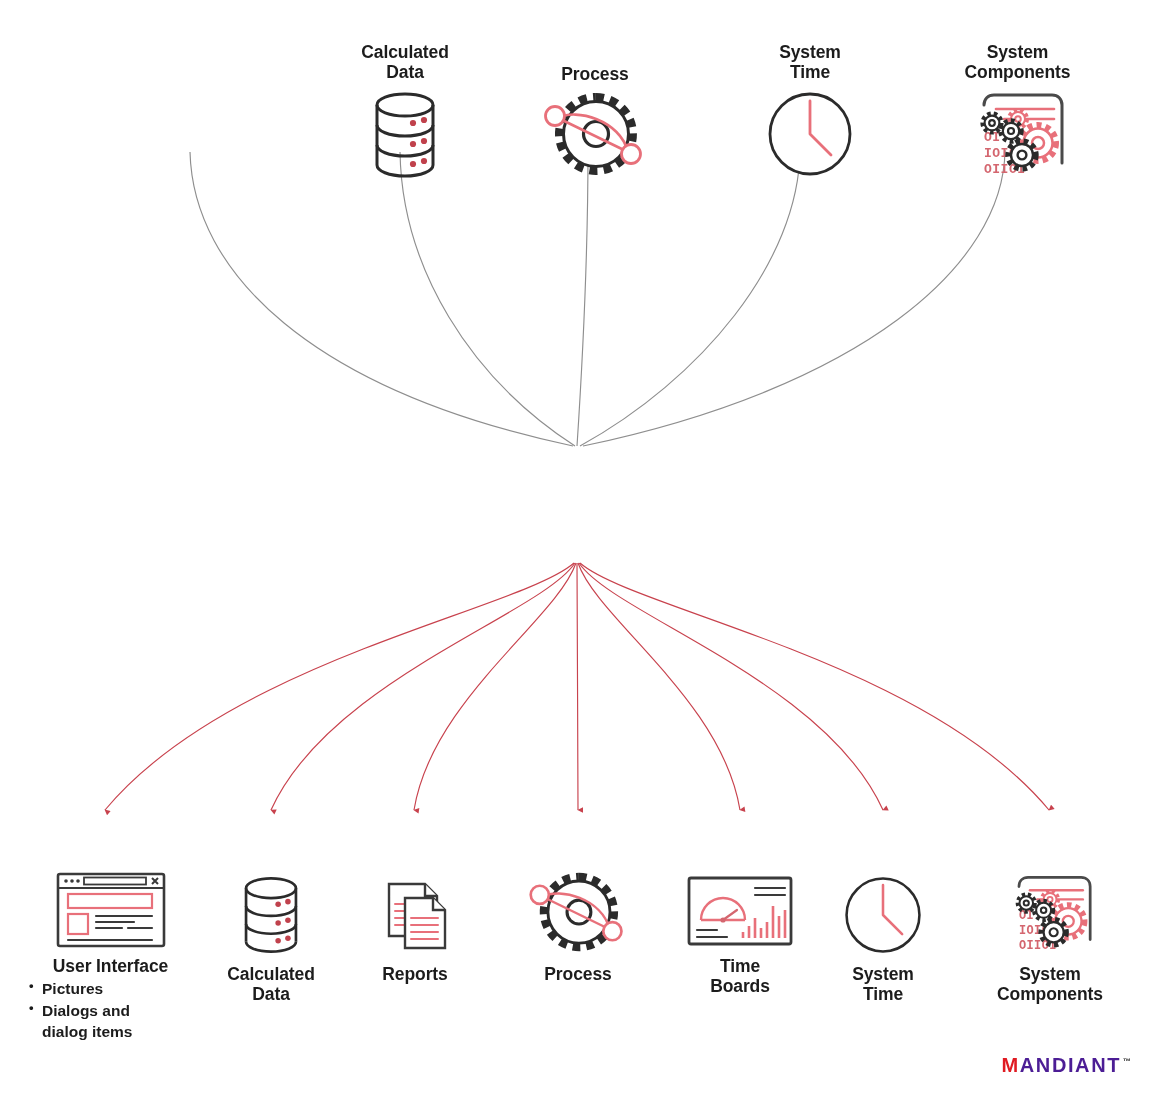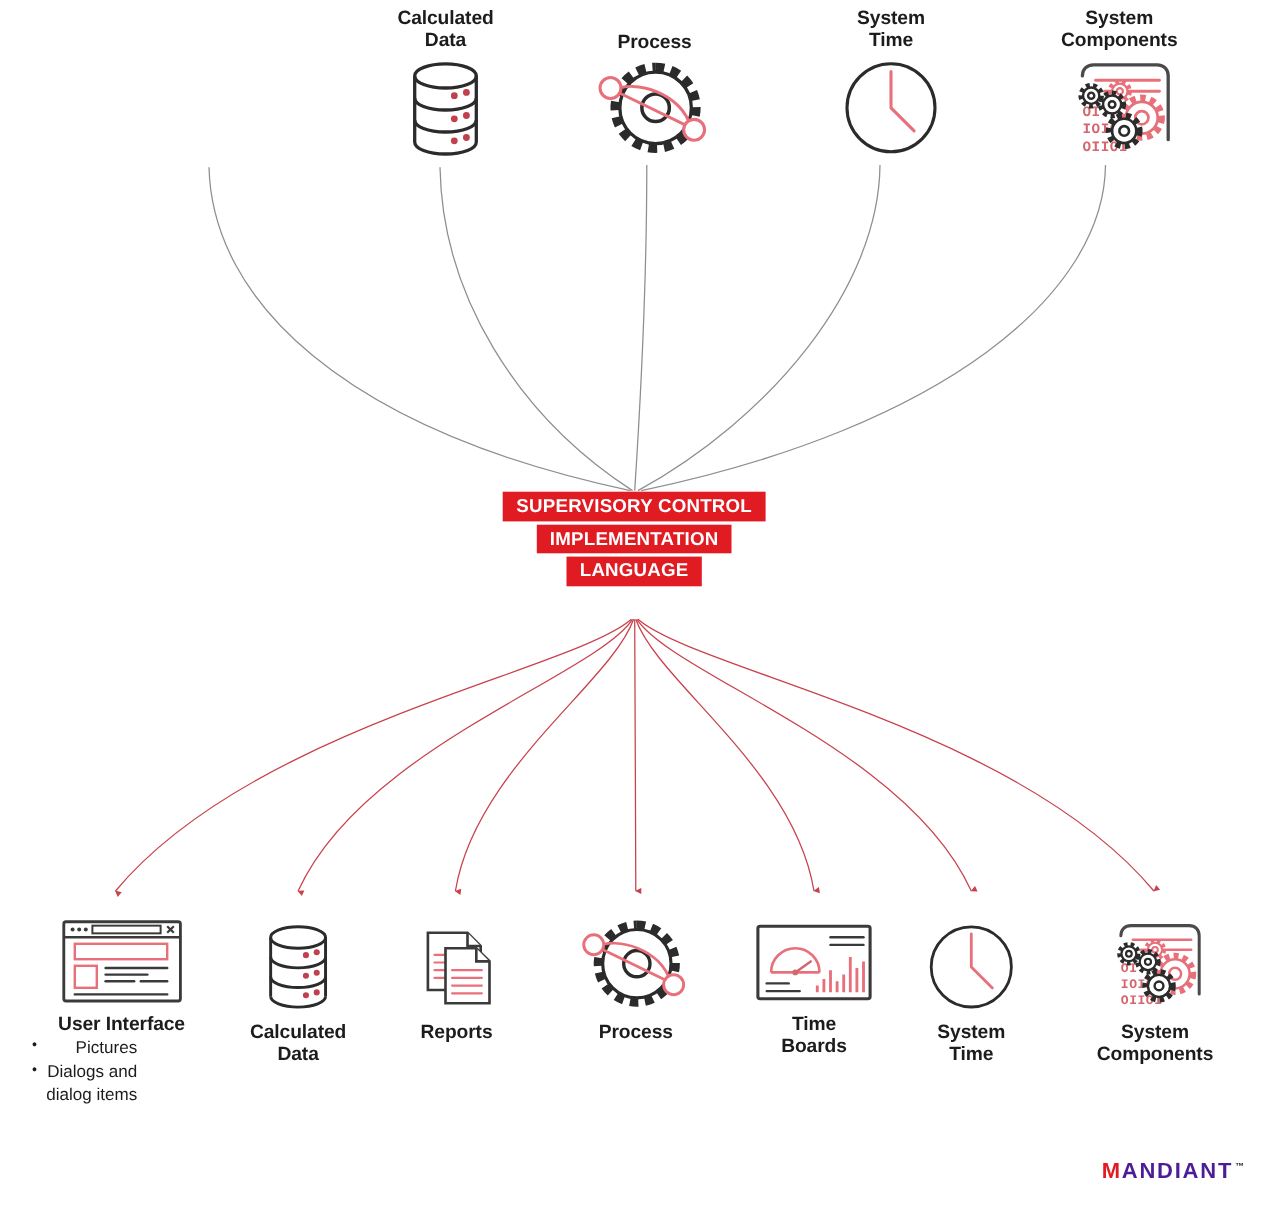--- a/index.html
+++ b/index.html
@@ -31,20 +31,21 @@
     pointer-events: none;
   }
 
   
   .node {
     position: absolute;
     display: flex;
     flex-direction: column;
     align-items: center;
     text-align: center;
+    margin-top: 36px;
   }
   .node.top { }
   .node.bottom { }
 
   .node-label {
     font-size: 17.5px;
     font-weight: 700;
     line-height: 1.17;
     color: #1c1c1c;
     letter-spacing: -0.1px;
@@ -56,24 +57,24 @@
   .icon-box {
     display: block;
     line-height: 0;
   }
 
   
   .bullets {
     margin: 2px 0 0 0;
     padding: 0;
     list-style: none;
-    text-align: right;
+    text-align: left;
     align-self: flex-start;
     font-size: 15.5px;
-    font-weight: 400;
+    font-weight: 700;
     line-height: 1.38;
     color: #1c1c1c;
   }
   .bullets li {
     position: relative;
     padding-left: 14px;
     white-space: pre-line;
   }
   .bullets li::before {
     content: "•";
@@ -256,25 +257,20 @@
           <g transform="translate(56,66)">
             <circle r="14" stroke-dasharray="4.6 3.8" stroke-width="5.4"></circle>
             <circle r="11" stroke-width="2.4" fill="#fff"></circle>
             <circle r="4.4" stroke-width="2.4"></circle>
           </g>
         </g>
       </svg>
     </div>
   </div>
 
-  <div id="banner">
-    <div class="banner-line">SUPERVISORY CONTROL</div>
-    <div class="banner-line">IMPLEMENTATION</div>
-    <div class="banner-line">LANGUAGE</div>
-  </div>
 
   <div class="node bottom" style="left:28px; top:836px; width:165px;">
     <div class="icon-box">
       <svg width="110" height="76" viewBox="0 0 110 76">
         <rect x="2" y="2" width="106" height="72" rx="2" fill="#fff" stroke="#3a3a3a" stroke-width="2.6"></rect>
         <path d="M2,16 L108,16" stroke="#3a3a3a" stroke-width="2.2"></path>
         <g fill="#3a3a3a">
           <circle cx="10" cy="9" r="1.8"></circle>
             <circle cx="16" cy="9" r="1.8"></circle>
             <circle cx="22" cy="9" r="1.8"></circle>

